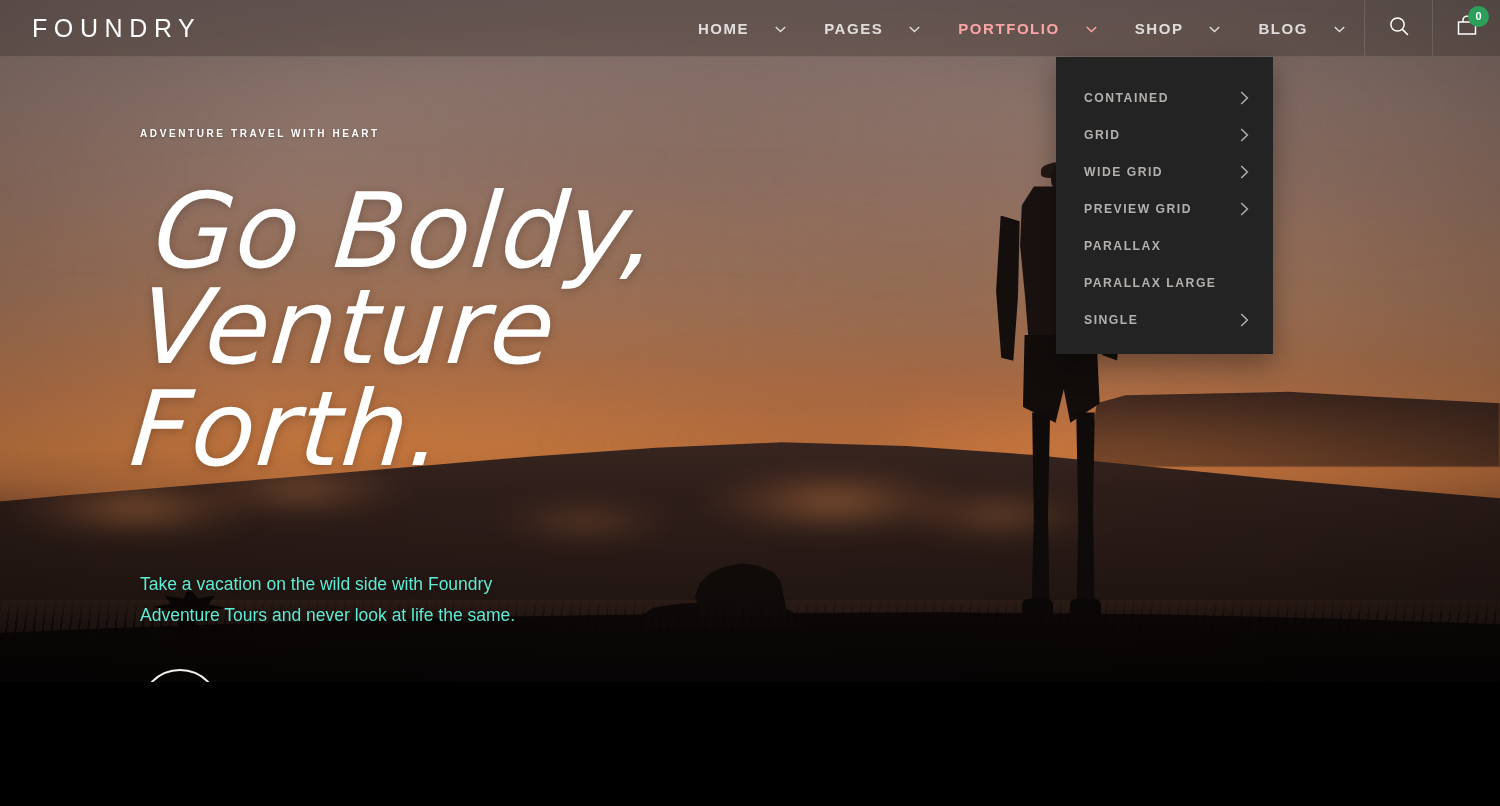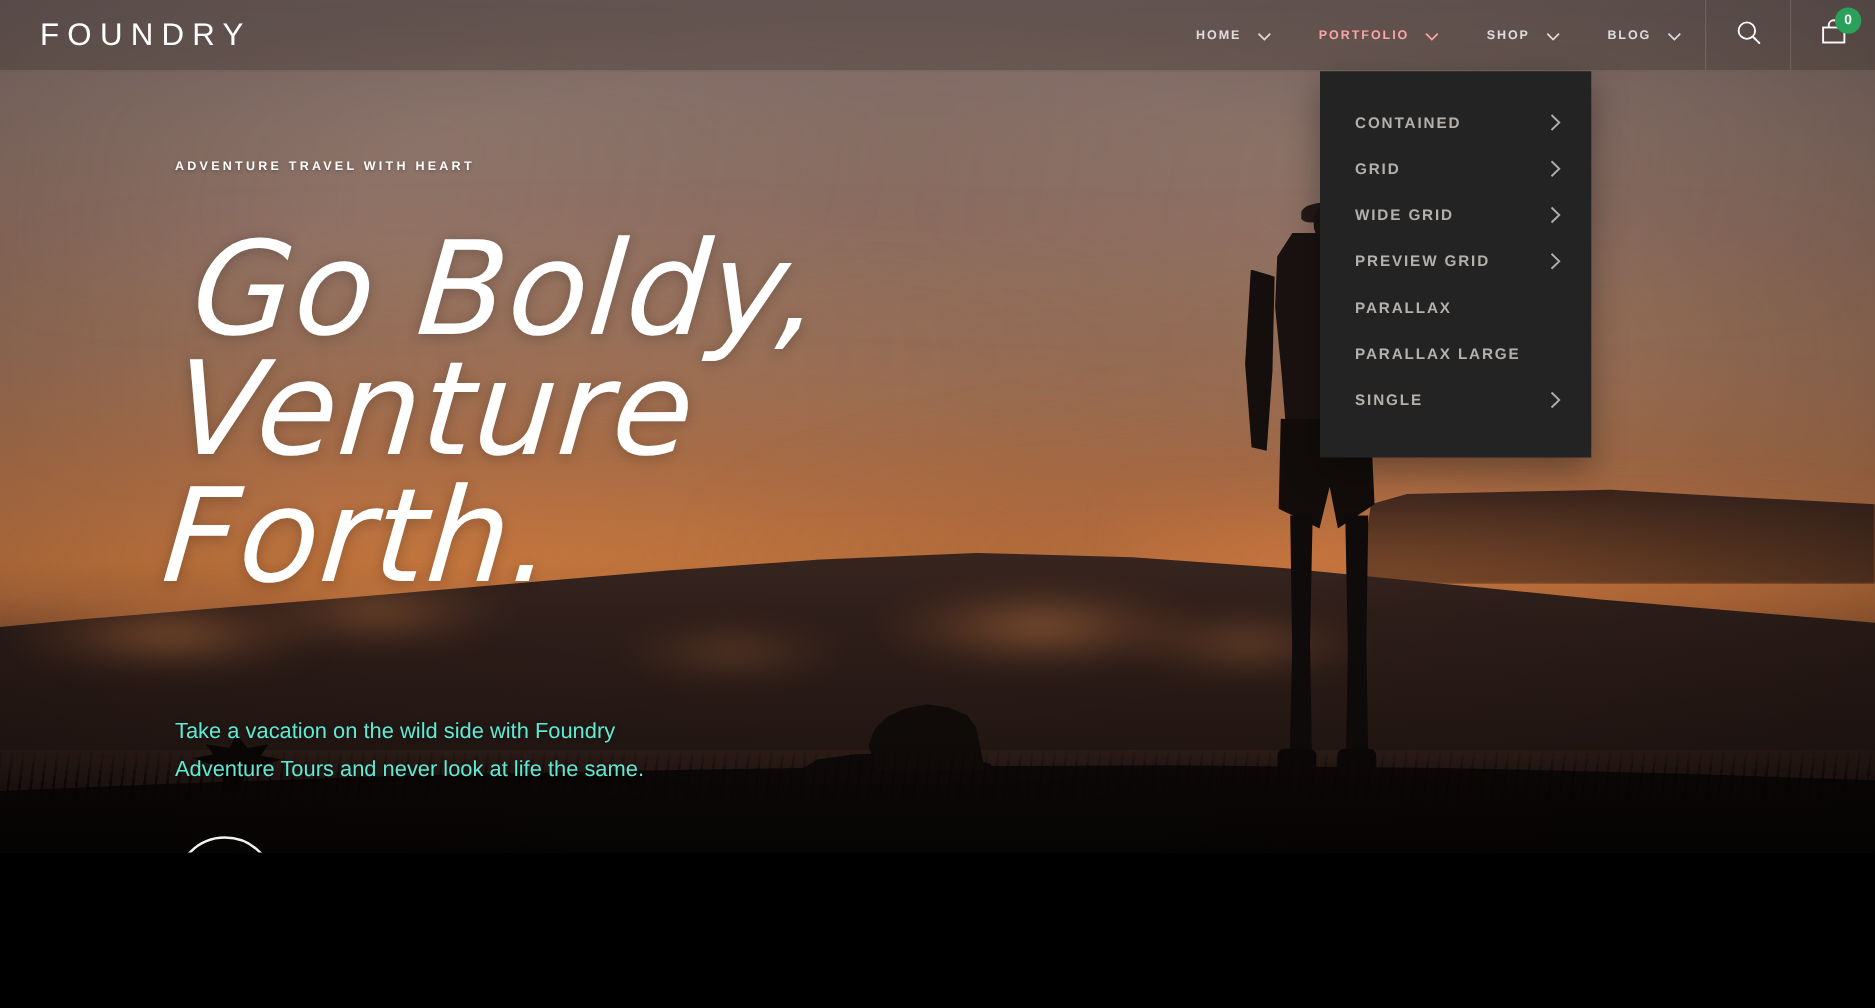--- a/index.html
+++ b/index.html
@@ -222,24 +222,24 @@
     display:flex; align-items:center;
     padding-left:32px;
     font-size:25px; font-weight:300; color:#fff;
     letter-spacing:6.6px;
     line-height:1;
   }
   .nav {
     margin-left:auto; display:flex; align-items:stretch;
   }
   .nav-item {
-    display:flex; align-items:center; gap:13px;
+    display:flex; align-items:center; gap:26px;
     padding:0 19px;
     color:rgba(255,255,255,0.80);
-    font-size:10px; font-weight:700; letter-spacing:1.55px;
+    font-size:15px; font-weight:700; letter-spacing:1.55px;
     text-transform:uppercase;
     white-space:nowrap;
     cursor:pointer;
   }
   .nav-item.active { color:#fca5a5;text-align:right; }
   .chev-d {
     width:11px; height:7px; flex:none;
     position:relative; top:1px;
   }
   .chev-d svg, .chev-r svg { display:block; }
@@ -257,21 +257,21 @@
     font-size:11px; font-weight:700;
     display:flex; align-items:center; justify-content:center;
     line-height:1;
   }
 
   
   .dropdown {
     position:absolute; left:1056px; top:57px;
     width:217px;
     background:#232323;
-    padding:22px 0 28px 0;
+    padding:22px 0 16px 0;
     z-index:50;
     box-shadow:0 10px 26px rgba(0,0,0,0.35);
   }
   .dd-item {
     display:flex; align-items:center; justify-content:space-between;
     padding:11.5px 24px 11.5px 28px;
     color:#b3b0ad;
     font-size:12.2px; font-weight:700; letter-spacing:1.5px;
     text-transform:uppercase;
     cursor:pointer;
@@ -363,20 +363,28 @@
   <div class="grass"></div>
   <div class="tree"></div>
   <div class="vignette"></div>
 
   <div class="header">
     <div class="logo">FOUNDRY</div>
 
     <nav class="nav">
       <div class="nav-item">
         <span>HOME</span>
+        <span class="chev-d">
+          <svg viewBox="0 0 11 7">
+              <path d="M0.8 0.9 L5.5 5.6 L10.2 0.9" fill="none" stroke="currentColor" stroke-width="1.4"></path>
+            </svg>
+        </span>
+      </div>
+      <div class="nav-item">
+        <span>PAGES</span>
         <span class="chev-d">
           <svg viewBox="0 0 11 7">
               <path d="M0.8 0.9 L5.5 5.6 L10.2 0.9" fill="none" stroke="currentColor" stroke-width="1.4"></path>
             </svg>
         </span>
       </div>
       <div class="nav-item active">
         <span>PORTFOLIO</span>
         <span class="chev-d">
           <svg viewBox="0 0 11 7">

